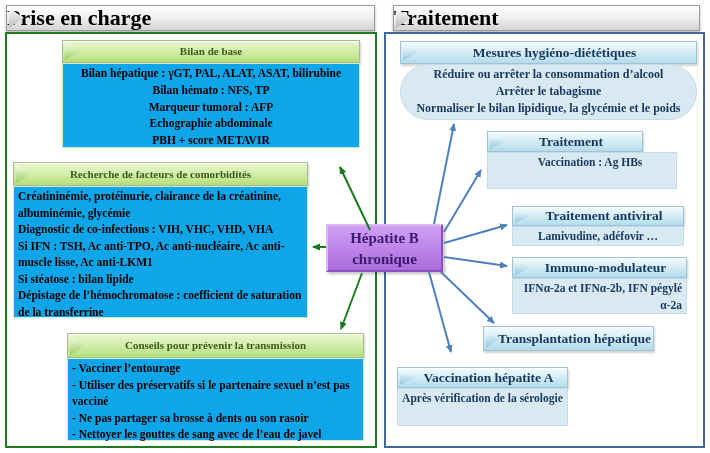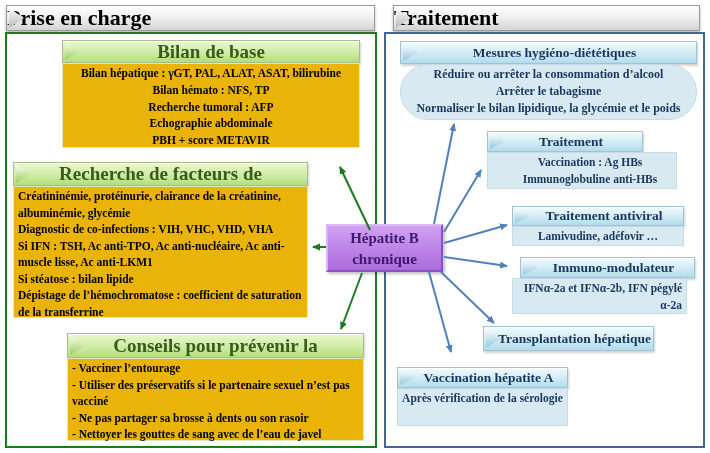--- a/index.html
+++ b/index.html
@@ -37,25 +37,25 @@
   }
   .boxbody {
     position:absolute; padding:1px 4px;
     line-height:16.5px; font-size:11.5px;
   }
 
   
   .ghdr {
     background:linear-gradient(180deg,#e9f8cf 0%,#cfeca4 55%,#b2df7b 100%);
     border:1px solid #a9bb94; color:#3a5a1e;
-    font-size:19px;
+    font-size:11px;
   }
   .ghdr .chev { background:linear-gradient(180deg,#f6fde8,#9ccf61); }
   .gbody {
-    background:#eab308; border:1px solid #d8e9c6; color:#000000;
+    background:#0ea5e9; border:1px solid #d8e9c6; color:#000000;
   }
 
   
   .bhdr {
     background:linear-gradient(180deg,#f1fbfd 0%,#d2eaf4 55%,#b2dcec 100%);
     border:1px solid #a2c1d2; color:#17375e;
     font-size:13.5px;
     padding-left:12px;
   }
   .bhdr .chev { background:linear-gradient(180deg,#fbfeff,#94c8dd); }
@@ -99,21 +99,21 @@
   <div class="panel left"></div>
   <div class="panel right"></div>
 
   <div class="boxhdr ghdr" style="left:62px; top:40px; width:298px; height:23px; line-height:21px;">
     <span class="chev"></span>
     <span>Bilan de base</span>
   </div>
   <div class="boxbody gbody center-text" style="left:62px; top:63px; width:298px; height:85px; line-height:16.8px;">
     <div>Bilan hépatique : γGT, PAL, ALAT, ASAT, bilirubine</div>
     <div>Bilan hémato : NFS, TP</div>
-    <div>Recherche tumoral : AFP</div>
+    <div>Marqueur tumoral : AFP</div>
     <div>Echographie abdominale</div>
     <div>PBH + score METAVIR</div>
   </div>
 
   <div class="boxhdr ghdr" style="left:13px; top:162px; width:295px; height:24px; line-height:22px;">
     <span class="chev"></span>
     <span>Recherche de facteurs de comorbidités</span>
   </div>
   <div class="boxbody gbody left-text" style="left:13px; top:186px; width:295px; height:132px;">
     <div>Créatininémie, protéinurie, clairance de la créatinine, albuminémie, glycémie</div>
@@ -143,32 +143,31 @@
     <div>Arrêter le tabagisme</div>
     <div>Normaliser le bilan lipidique, la glycémie et le poids</div>
   </div>
 
   <div class="boxhdr bhdr" style="left:487px; top:131px; width:156px; height:21px; line-height:19px;font-family:Liberation Serif, serif;">
     <span class="chev"></span>
     <span>Traitement prophylactique</span>
   </div>
   <div class="boxbody bbody center-text" style="left:487px; top:152px; width:190px; height:37px;padding-left:20px;">
     <div>Vaccination : Ag HBs</div>
-    <div>Immunoglobuline anti-HBs</div>
   </div>
 
   <div class="boxhdr bhdr" style="left:512px; top:206px; width:172px; height:20px; line-height:18px;">
     <span class="chev"></span>
     <span>Traitement antiviral</span>
   </div>
   <div class="boxbody bbody center-text" style="left:512px; top:226px; width:172px; height:20px;">
     <div>Lamivudine, adéfovir …</div>
   </div>
 
-  <div class="boxhdr bhdr" style="left:512px; top:257px; width:175px; height:21px; line-height:19px;margin-left:8px;">
+  <div class="boxhdr bhdr" style="left:512px; top:257px; width:175px; height:21px; line-height:19px;">
     <span class="chev"></span>
     <span>Immuno-modulateur</span>
   </div>
   <div class="boxbody bbody center-text" style="left:512px; top:278px; width:175px; height:36px;text-align:right;">
     <div>IFNα-2a et IFNα-2b, IFN pégylé α-2a</div>
   </div>
 
   <div class="boxhdr bhdr" style="left:483px; top:326px; width:171px; height:25px; line-height:23px;">
     <span class="chev"></span>
     <span>Transplantation hépatique</span>

